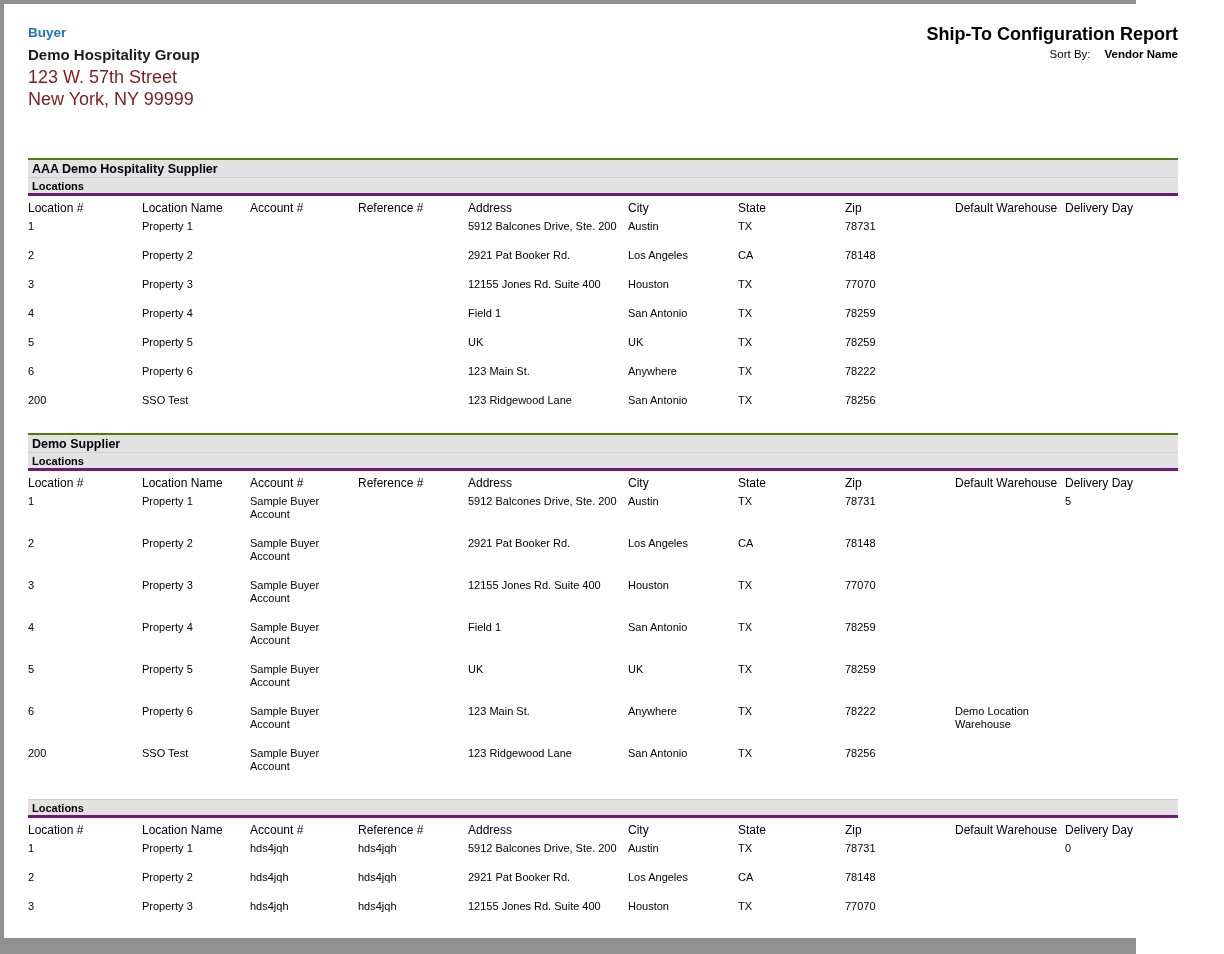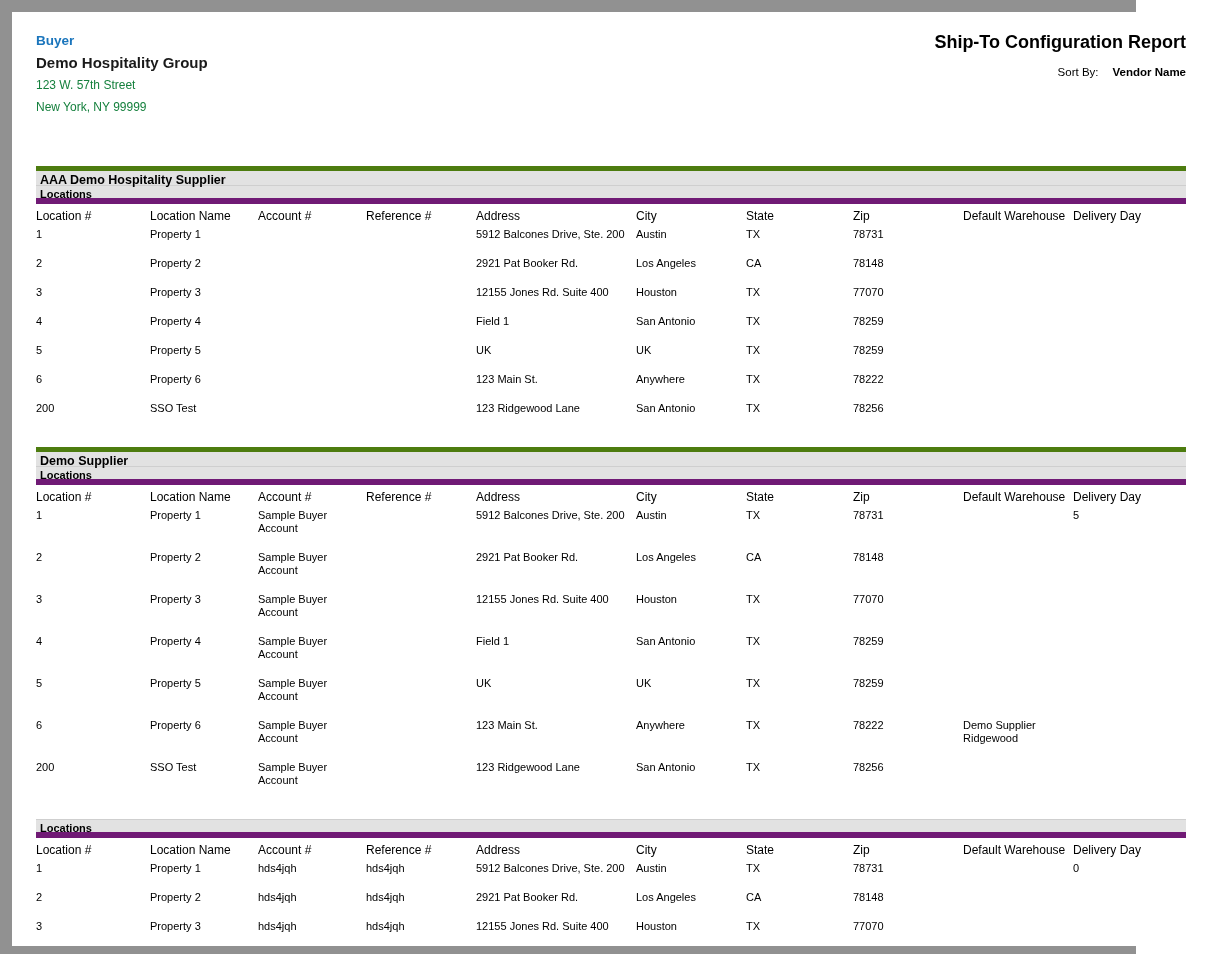--- a/index.html
+++ b/index.html
@@ -3,21 +3,21 @@
 <meta charset="utf-8">
 <style>
   * { margin: 0; padding: 0; box-sizing: border-box; }
   html, body { background: #ffffff; }
   body { font-family: "Liberation Sans", "DejaVu Sans", sans-serif; }
 
   .frame {
     width: 1136px;
     height: 954px;
     background: #919191;
-    padding: 12px;
+    padding: 4px;
   }
   .page {
     width: 1204px;
     height: 934px;
     background: #ffffff;
     padding: 18px 30px 0 24px;
     overflow: hidden;
   }
 
   
@@ -32,60 +32,60 @@
     font-size: 13.5px;
     line-height: 22px;
   }
   .buyer-name {
     font-weight: bold;
     font-size: 15px;
     line-height: 22px;
     color: #1a1a1a;
   }
   .buyer-addr {
-    font-size: 12px;
+    font-size: 18px;
     line-height: 22px;
-    color: #15803d;
+    color: #7f1d1d;
   }
   .title-block { text-align: right; }
   .report-title {
     font-weight: bold;
     font-size: 18px;
     color: #000;
     line-height: 24px;
   }
   .sortby {
     font-size: 11.5px;
     color: #000;
-    margin-top: 12px;
+    margin-top: 2px;
   }
   .sortby .sort-value {
     font-weight: bold;
     margin-left: 14px;
   }
 
   
   #sections { margin-top: 48px; }
-  .vendor-section { margin-top: 16px; }
+  .vendor-section { margin-top: 10px; }
   .vendor-section:first-child { margin-top: 0; }
 
   .vendor-band {
     background: #e2e2e2;
-    border-top: 5px solid #4d7c0f;
+    border-top: 2px solid #4d7c0f;
     height: 19px;
     line-height: 18px;
     padding-left: 4px;
     font-weight: bold;
     font-size: 12.5px;
     color: #000;
   }
   .locations-band {
     background: #e2e2e2;
     border-top: 1px solid #cfcfcf;
-    border-bottom: 6px solid #701a75;
+    border-bottom: 3px solid #701a75;
     height: 19px;
     line-height: 17px;
     padding-left: 4px;
     font-weight: bold;
     font-size: 11px;
     color: #000;
   }
 
   table.loc-table {
     table-layout: fixed;
@@ -355,21 +355,21 @@
               </tr>
               <tr>
                 <td>6</td>
                 <td>Property 6</td>
                 <td>Sample Buyer Account</td>
                 <td></td>
                 <td>123 Main St.</td>
                 <td>Anywhere</td>
                 <td>TX</td>
                 <td>78222</td>
-                <td>Demo Supplier Ridgewood</td>
+                <td>Demo Location Warehouse</td>
                 <td></td>
               </tr>
               <tr>
                 <td>200</td>
                 <td>SSO Test</td>
                 <td>Sample Buyer Account</td>
                 <td></td>
                 <td>123 Ridgewood Lane</td>
                 <td>San Antonio</td>
                 <td>TX</td>

